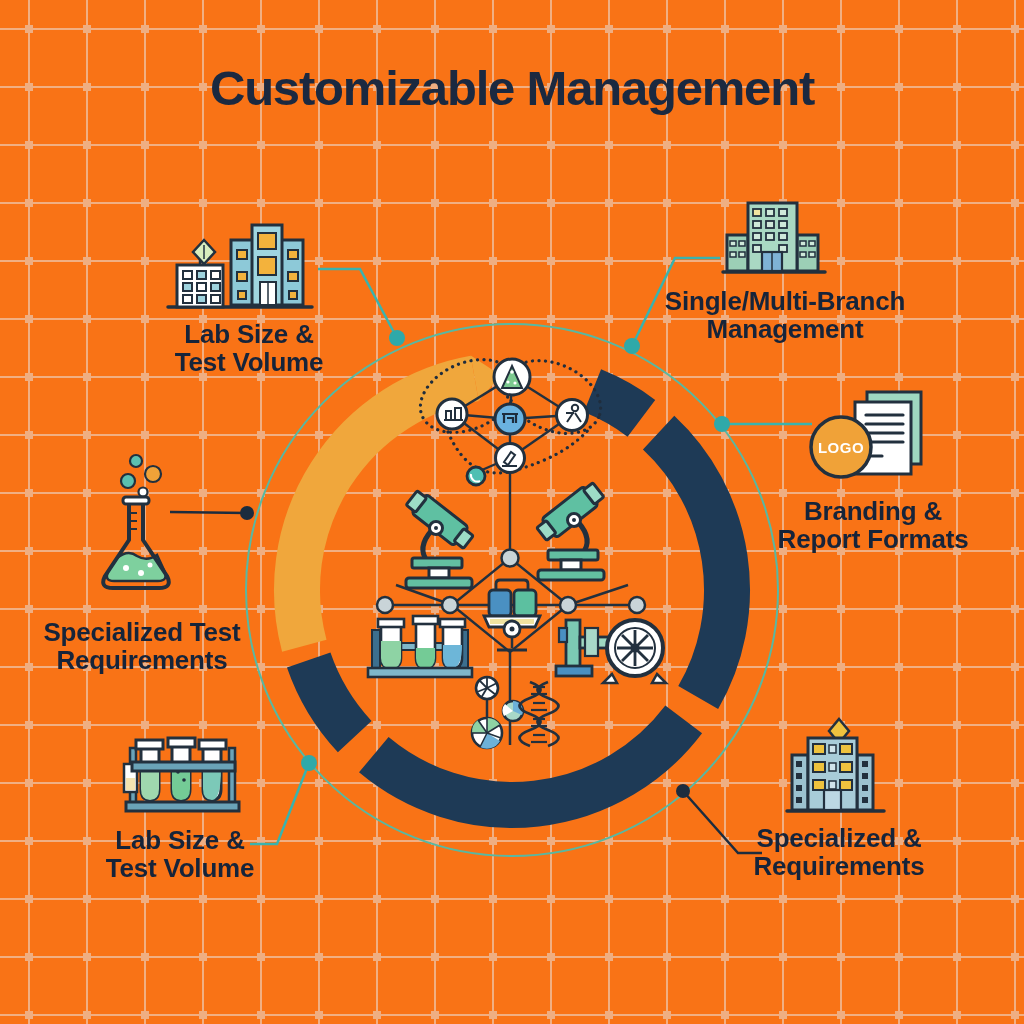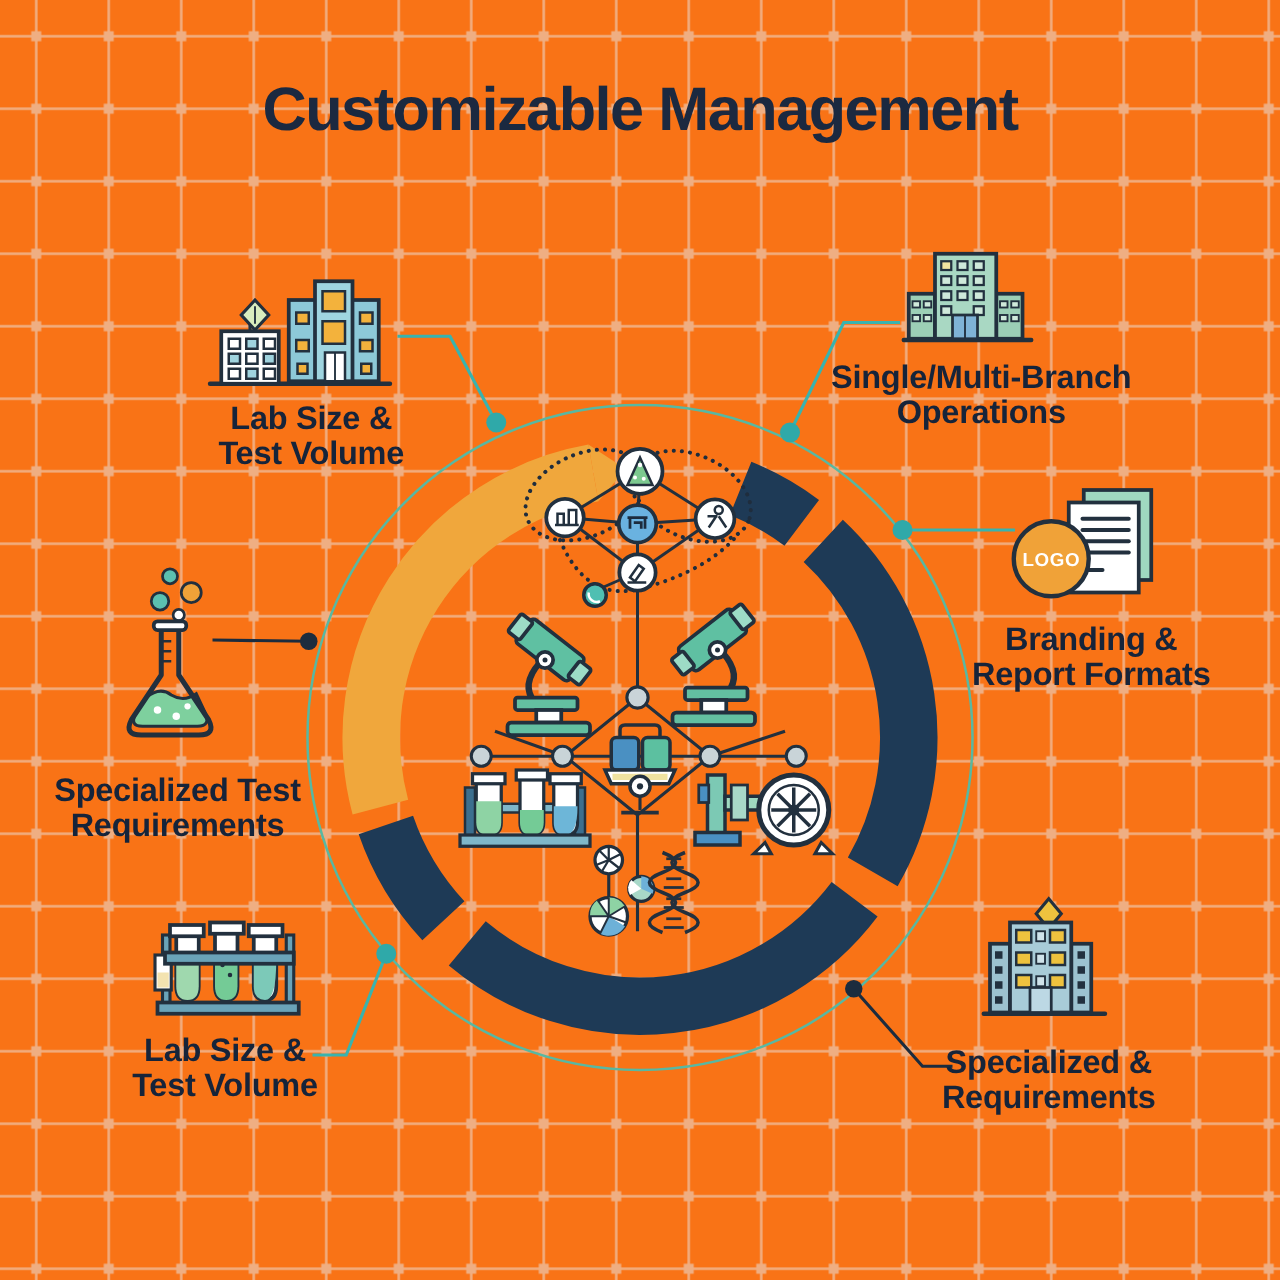--- a/index.html
+++ b/index.html
@@ -8,21 +8,21 @@
   .stage svg.scene{position:absolute;left:0;top:0;z-index:1;}
   .title{position:absolute;top:60px;left:0;width:1024px;text-align:center;z-index:3;
          font-size:49px;font-weight:700;letter-spacing:-1.2px;color:#1b2940;}
   .label{position:absolute;z-index:3;text-align:center;font-size:26px;font-weight:700;
          line-height:28px;color:#16243a;letter-spacing:-0.2px;}
   .lbl-tl{top:320px;left:109px;width:280px;}
   .lbl-tr{top:287px;left:625px;width:320px;}
   .lbl-r {top:497px;left:733px;width:280px;}
   .lbl-l {top:602px;left:2px;  width:280px;margin-top:16px;}
   .lbl-bl{top:826px;left:40px; width:280px;}
-  .lbl-br{top:824px;left:699px;width:280px;margin-top:11px;}
+  .lbl-br{top:824px;left:699px;width:280px;}
 </style>
 </head>
 <body>
 
 <div class="stage">
 
   <div class="title">Customizable Management</div>
 
   <svg class="scene" width="1024" height="1024" viewBox="0 0 1024 1024">
     <defs>
@@ -372,21 +372,21 @@
       </g>
     </g>
   </svg>
 
   <div class="label lbl-tl">
     <div>Lab Size &amp;</div>
     <div>Test Volume</div>
   </div>
   <div class="label lbl-tr">
     <div>Single/Multi-Branch</div>
-    <div>Operations</div>
+    <div>Management</div>
   </div>
   <div class="label lbl-r">
     <div>Branding &amp;</div>
     <div>Report Formats</div>
   </div>
   <div class="label lbl-l">
     <div>Specialized Test</div>
     <div>Requirements</div>
   </div>
   <div class="label lbl-bl">

